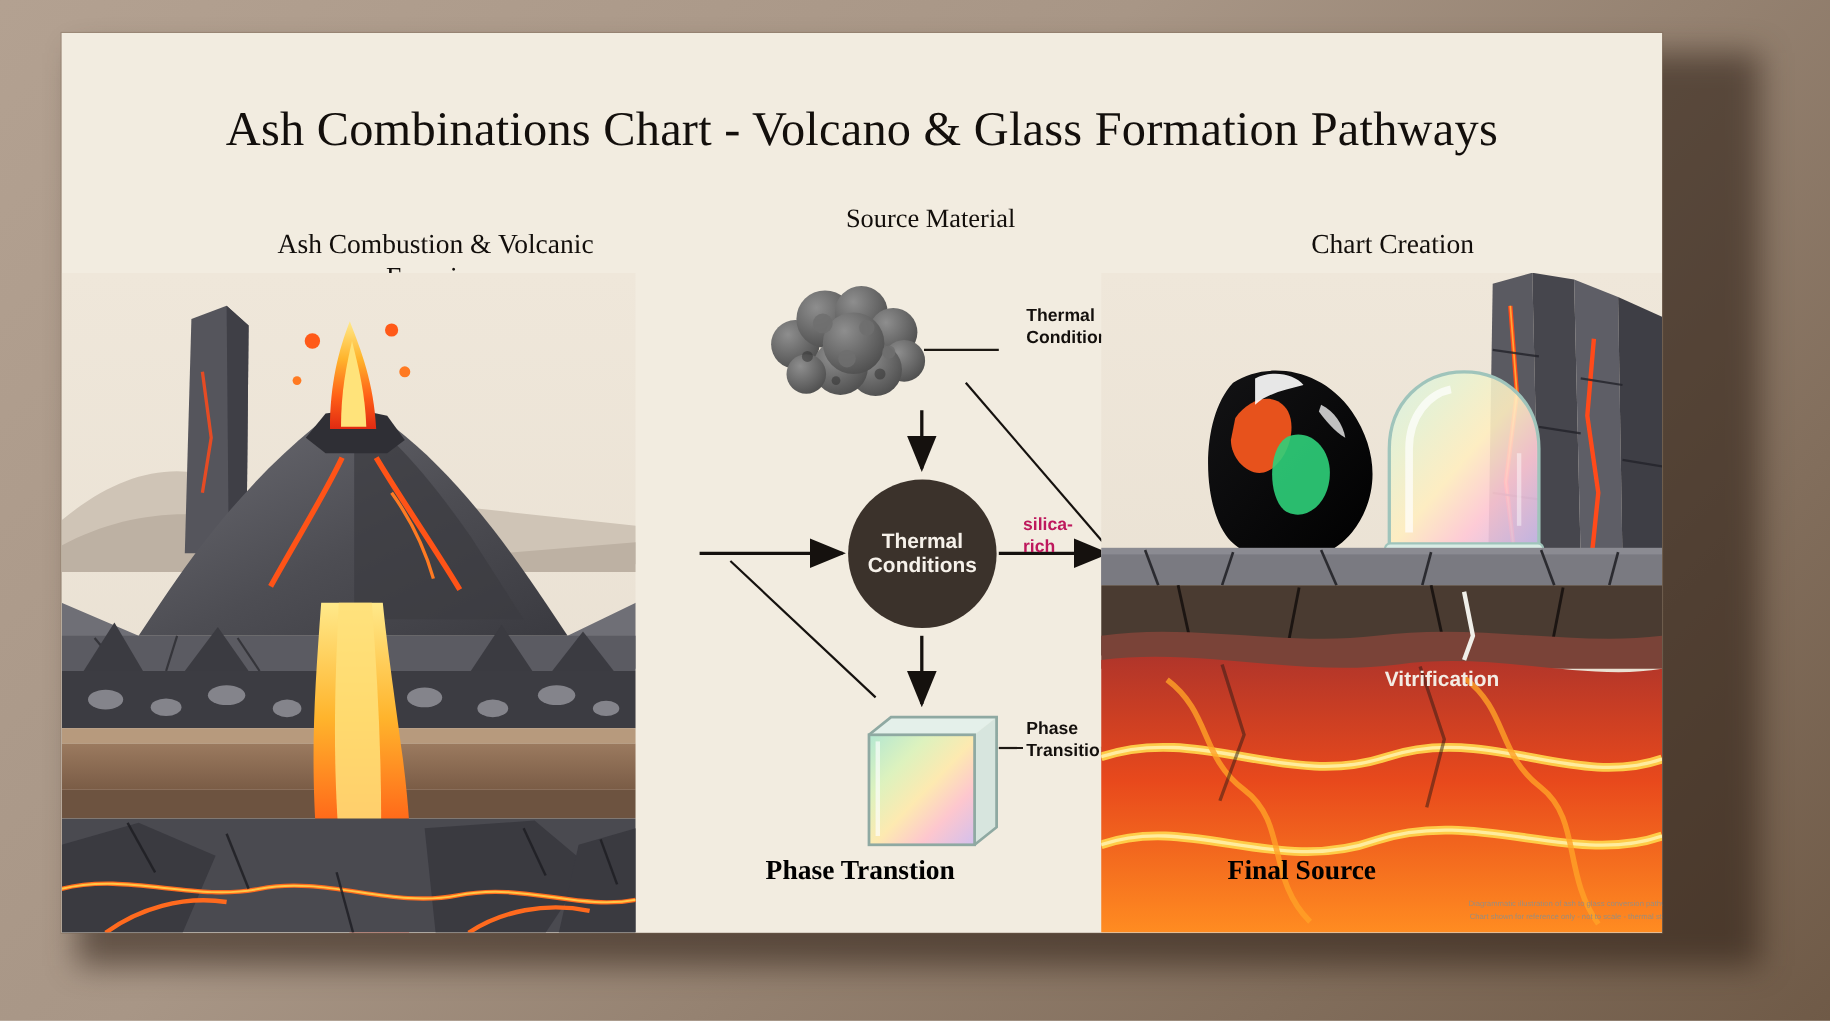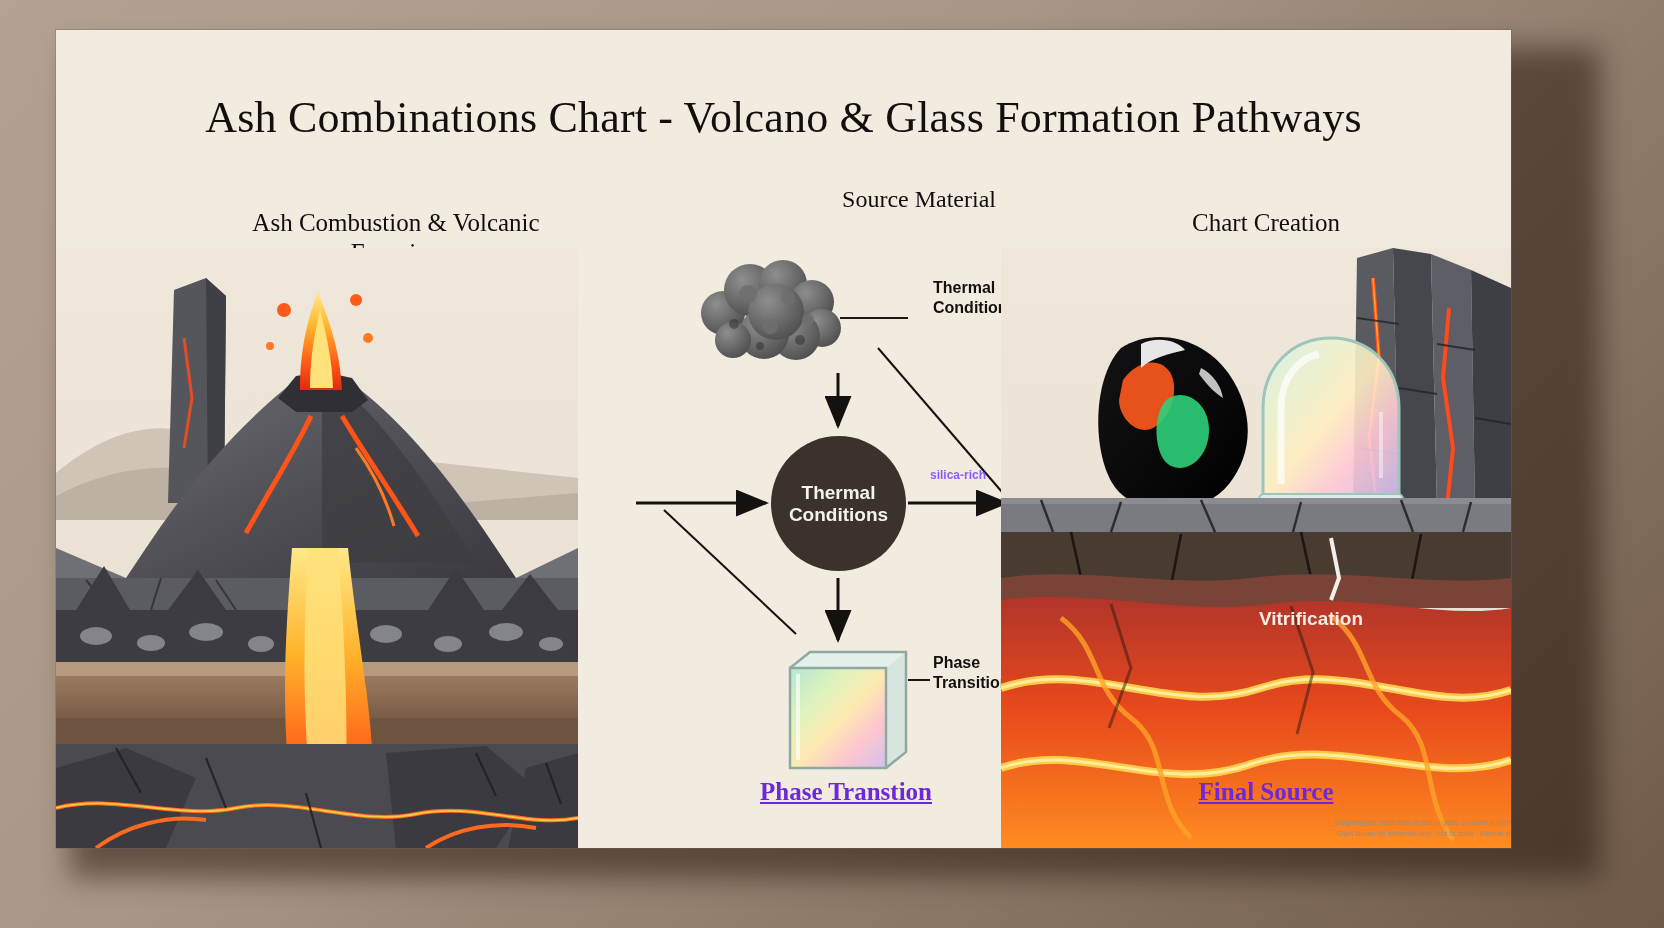--- a/index.html
+++ b/index.html
@@ -19,44 +19,44 @@
     box-shadow:0 0 0 1px rgba(120,100,80,.35);
     overflow:hidden;
   }
   .title{
     position:absolute;left:0;top:62px;width:100%;text-align:center;
     font-size:44px;color:#130f0c;letter-spacing:.2px;white-space:nowrap;
   }
   
   .panel-head{position:absolute;text-align:center;color:#120e0b;font-size:25px;line-height:1.2;}
   #head-left{left:180px;top:178px;width:320px;}
-  #head-center{left:640px;top:155px;width:300px;font-size:24px;text-align:right;}
+  #head-center{left:640px;top:155px;width:300px;font-size:24px;}
   #head-right{left:1060px;top:178px;width:300px;}
-  .panel-foot{position:absolute;text-align:center;color:#6d28d9;font-size:25px;font-weight:bold;text-decoration:underline;}
+  .panel-foot{position:absolute;color:#000000;font-size:25px;font-weight:bold;}
   #foot-center{left:640px;top:748px;width:300px;}
   #foot-right{left:1060px;top:748px;width:300px;}
 
   
   .left-scene{position:absolute;left:0;top:218px;width:522px;height:600px;overflow:hidden;}
   .right-scene{position:absolute;left:945px;top:218px;width:510px;height:600px;overflow:hidden;}
 
   
   .flow{position:absolute;left:522px;top:218px;width:425px;height:600px;}
   .node-circle{
     position:absolute;left:193px;top:188px;width:135px;height:135px;border-radius:50%;
     background:#3b322b;color:#f6f1ea;display:flex;align-items:center;justify-content:center;
     text-align:center;font-family:"Liberation Sans",sans-serif;font-weight:bold;font-size:19px;line-height:1.15;
   }
   .lbl{
     position:absolute;font-family:"Liberation Sans",sans-serif;font-weight:bold;
     font-size:16px;line-height:1.22;color:#14100d;
   }
   #lbl-thermal{left:355px;top:30px;width:120px;}
   #lbl-phase{left:355px;top:405px;width:120px;}
-  #lbl-silica{left:352px;top:220px;font-size:12px;color:#8b5cf6;}
+  #lbl-silica{left:352px;top:220px;font-size:16px;color:#be185d;}
 
   .fine{
     position:absolute;left:1230px;top:788px;width:240px;font-size:7px;line-height:1.5;
     color:#9a8d7e;font-family:"Liberation Sans",sans-serif;text-align:right;
   }
   .vitr{
     position:absolute;left:1125px;top:530px;width:260px;text-align:center;
     font-family:"Liberation Sans",sans-serif;font-weight:bold;font-size:19px;color:#f3ece4;margin-top:48px;
   }
 </style>

